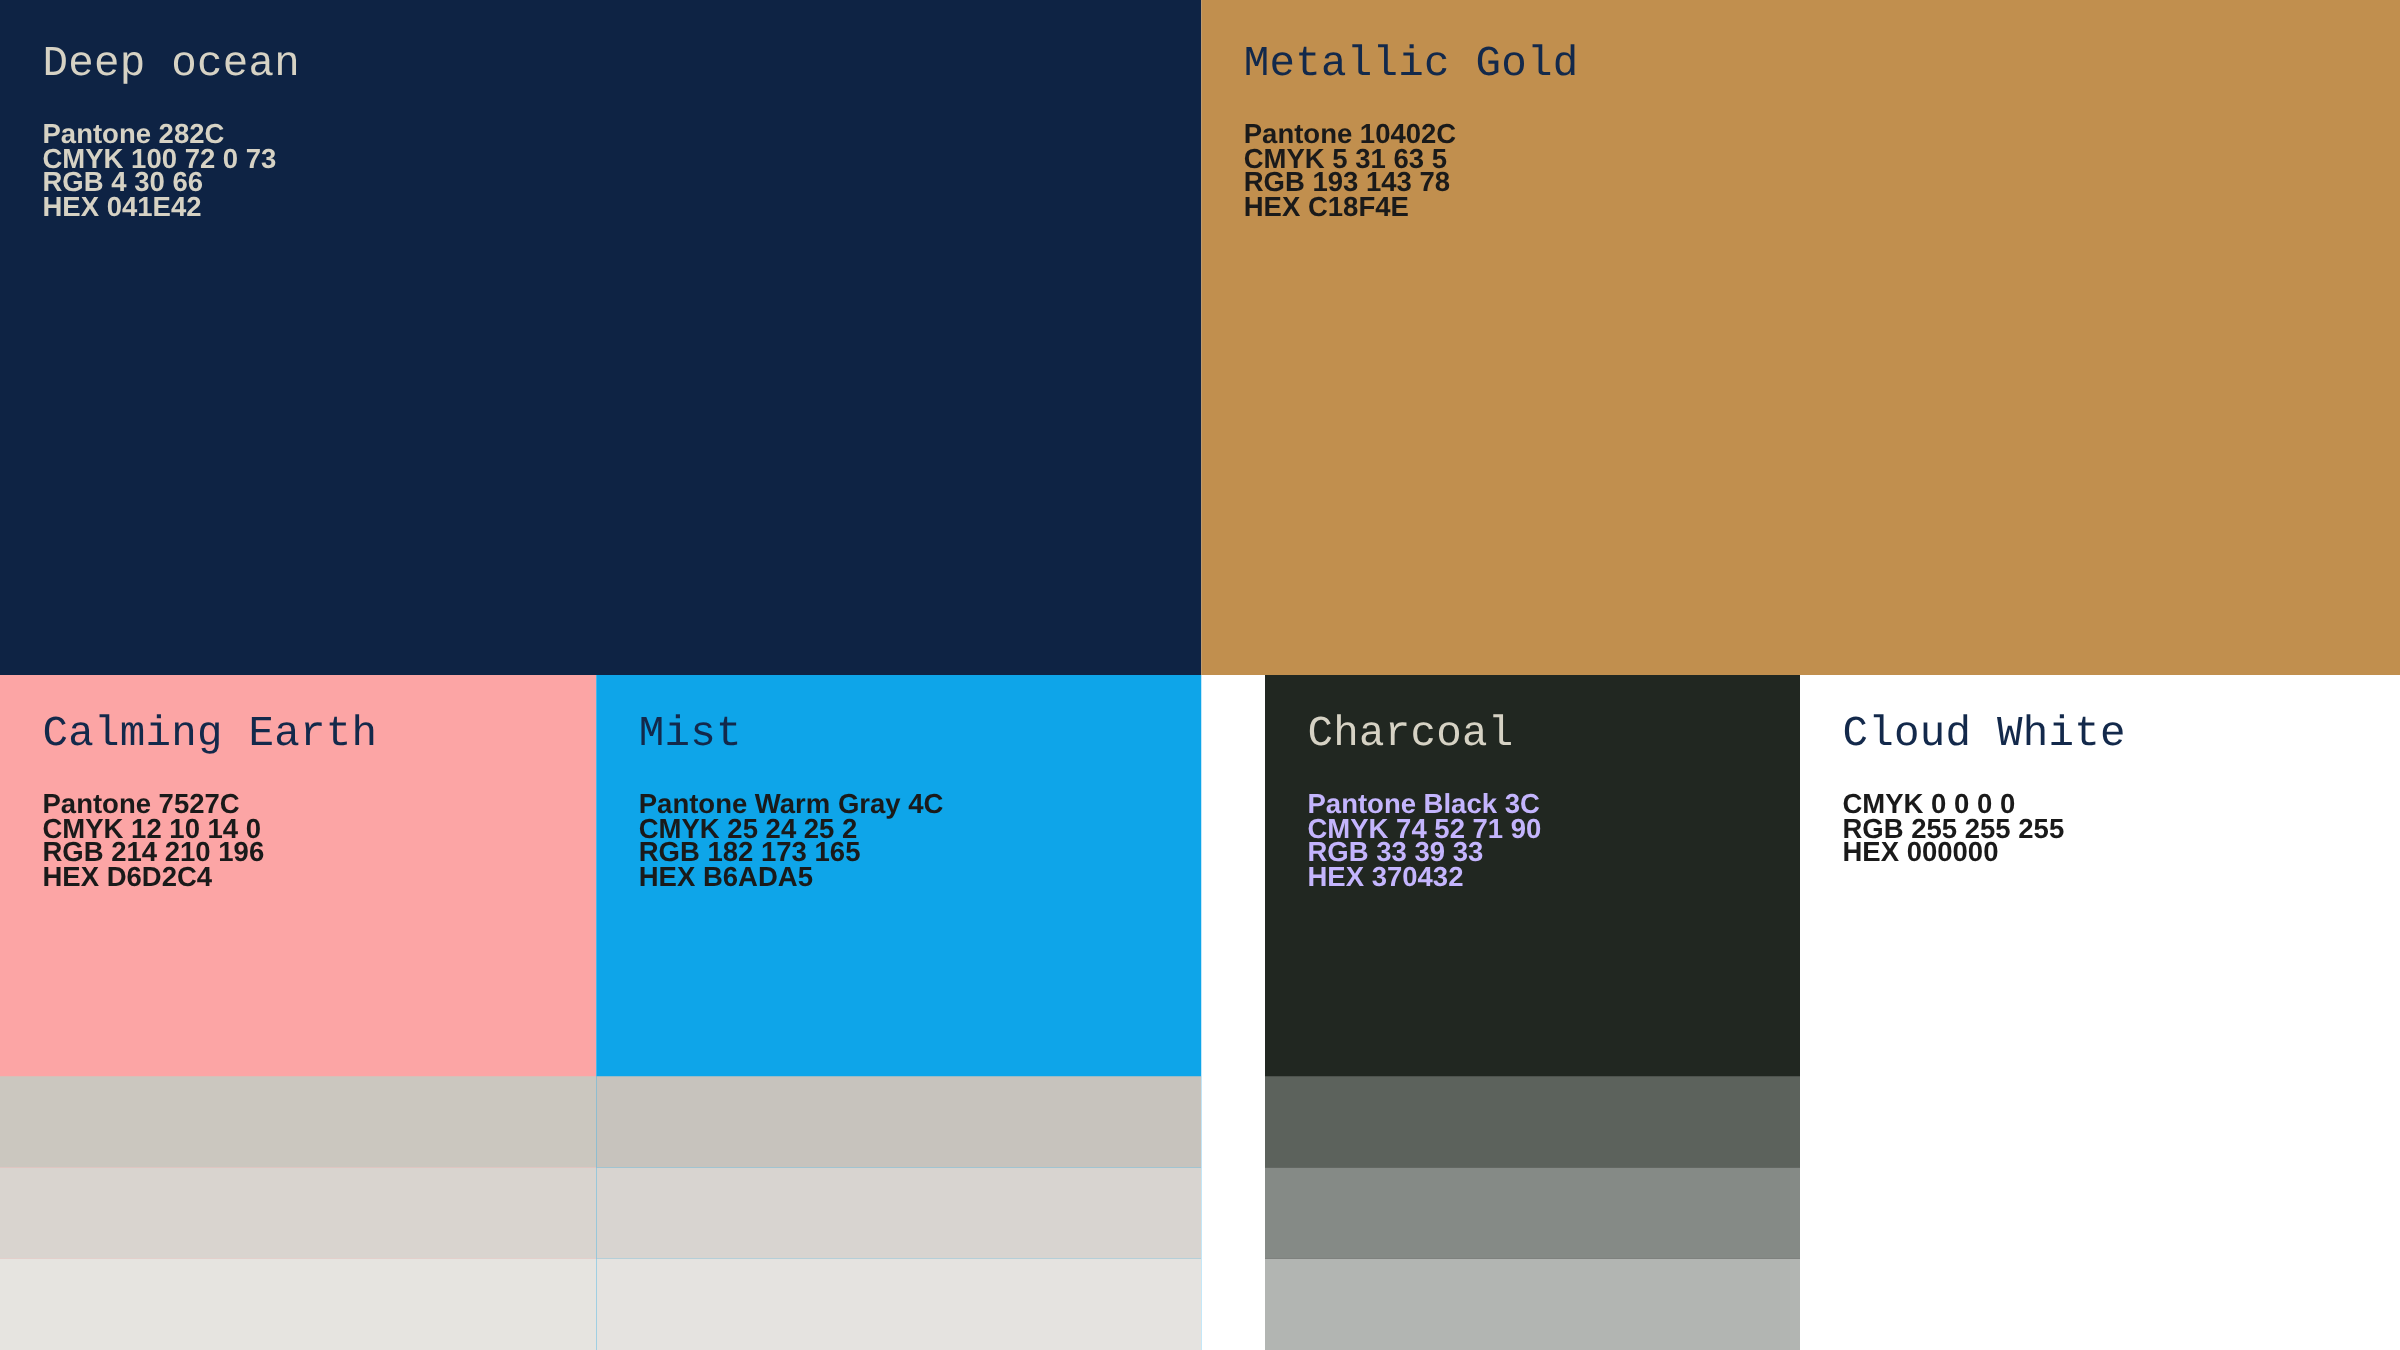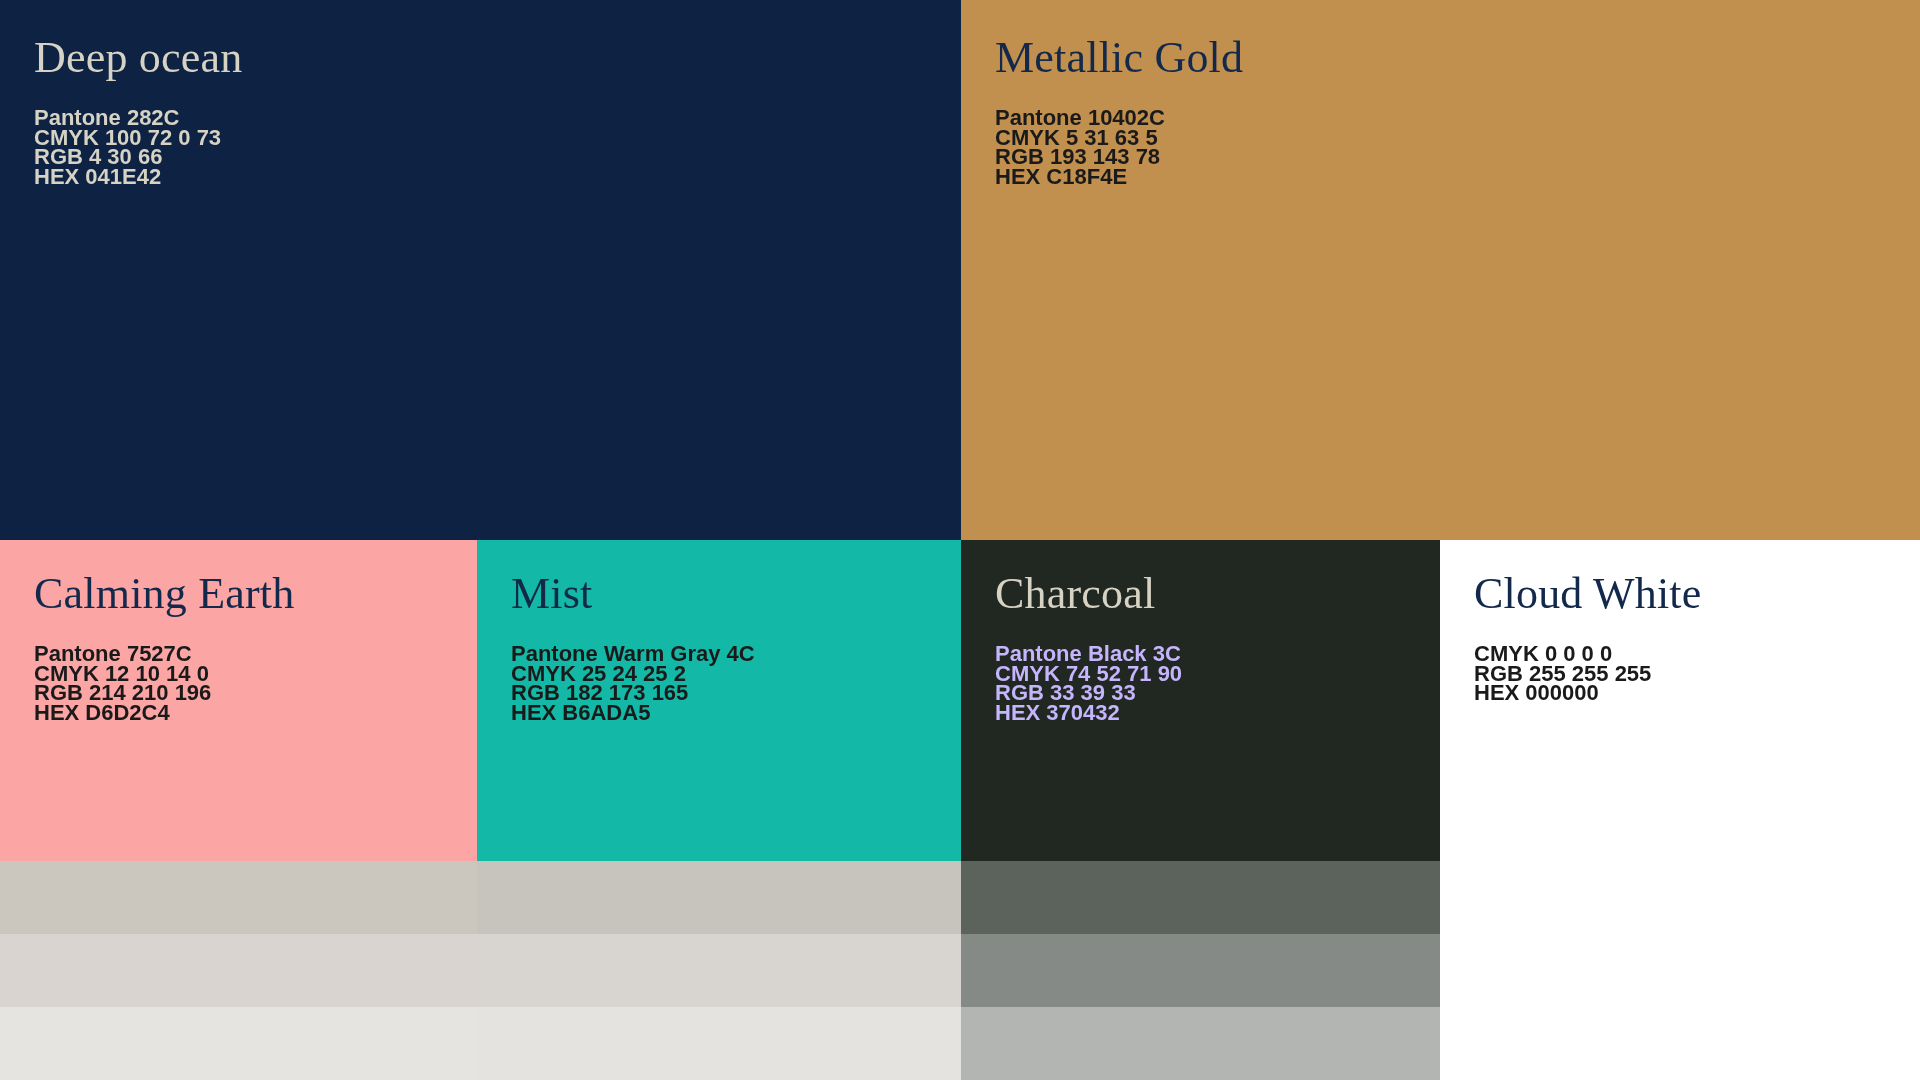--- a/index.html
+++ b/index.html
@@ -7,22 +7,22 @@
   html, body {
     width: 1920px; height: 1080px;
     overflow: hidden; background: #ffffff;
     font-family: "Liberation Sans", sans-serif;
   }
   .palette { position: relative; width: 1920px; height: 1080px; }
 
   .swatch { position: absolute; overflow: hidden; }
 
   .swatch-title {
-    font-family: Liberation Serif, serif;
-    font-size: 44px;
+    font-family: Liberation Mono, monospace;
+    font-size: 34px;
     font-weight: 400;
     letter-spacing: 0.2px;
     line-height: 1.1;
     white-space: nowrap;
   }
   .swatch-specs {
     font-family: "Liberation Sans", sans-serif;
     font-size: 22px;
     line-height: 19.5px;
     font-weight: 700;
@@ -36,21 +36,21 @@
 
   .top-left .swatch-title  { margin: 34px 0 0 34px; }
   .top-left .swatch-specs  { margin: 26px 0 0 34px; }
   .top-right .swatch-title { margin: 34px 0 0 34px; }
   .top-right .swatch-specs { margin: 26px 0 0 34px; }
 
   
   .row-bottom { top: 540px; height: 540px; }
   .bot-1 { left: 0;      width: 477px; }
   .bot-2 { left: 477px;  width: 484px; }
-  .bot-3 { left: 961px;  width: 548px; }
+  .bot-3 { left: 1012px;  width: 548px; }
   .bot-4 { left: 1440px; width: 480px; }
 
   .row-bottom .swatch-title { margin: 30px 0 0 34px; }
   .row-bottom .swatch-specs { margin: 26px 0 0 34px; }
 
   
   .tints {
     position: absolute; left: 0; right: 0; bottom: 0;
     display: flex; flex-direction: column;
   }
@@ -89,21 +89,21 @@
       <div class="spec-line">RGB 214 210 196</div>
       <div class="spec-line">HEX D6D2C4</div>
     </div>
     <div class="tints">
       <div class="tint" style="background: rgb(203, 199, 191);"></div>
       <div class="tint" style="background: rgb(217, 212, 207);"></div>
       <div class="tint" style="background: rgb(230, 228, 224);"></div>
     </div>
   </section>
 
-  <section class="swatch row-bottom bot-2" style="background: #14b8a6;">
+  <section class="swatch row-bottom bot-2" style="background: #0ea5e9;">
     <h2 class="swatch-title" style="color: rgb(19, 41, 75);">Mist</h2>
     <div class="swatch-specs" style="color: rgb(26, 26, 26);">
       <div class="spec-line">Pantone Warm Gray 4C</div>
       <div class="spec-line">CMYK 25 24 25 2</div>
       <div class="spec-line">RGB 182 173 165</div>
       <div class="spec-line">HEX B6ADA5</div>
     </div>
     <div class="tints">
       <div class="tint" style="background: rgb(199, 195, 189);"></div>
       <div class="tint" style="background: rgb(216, 212, 208);"></div>

